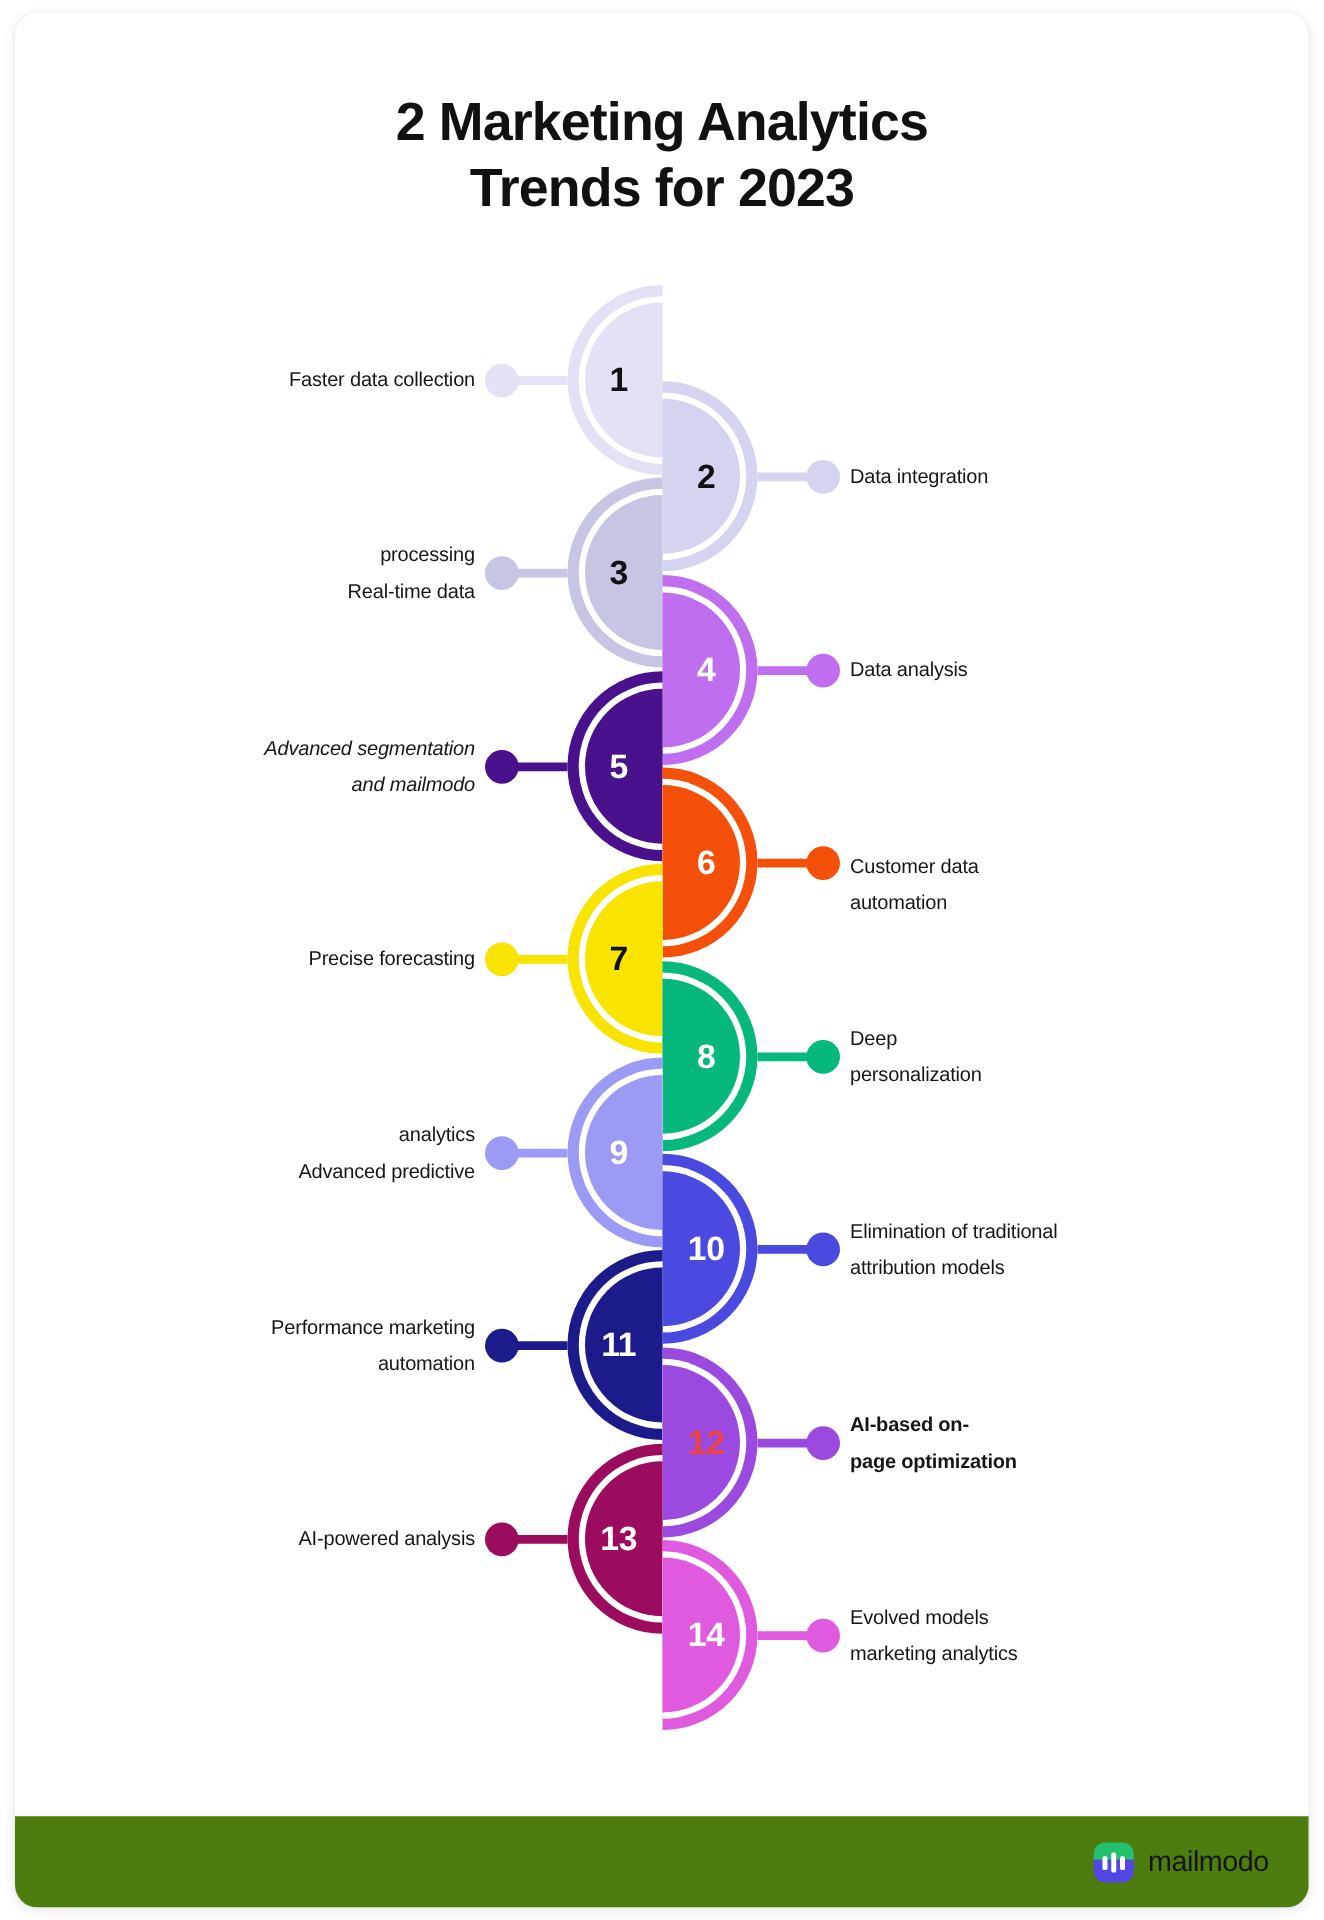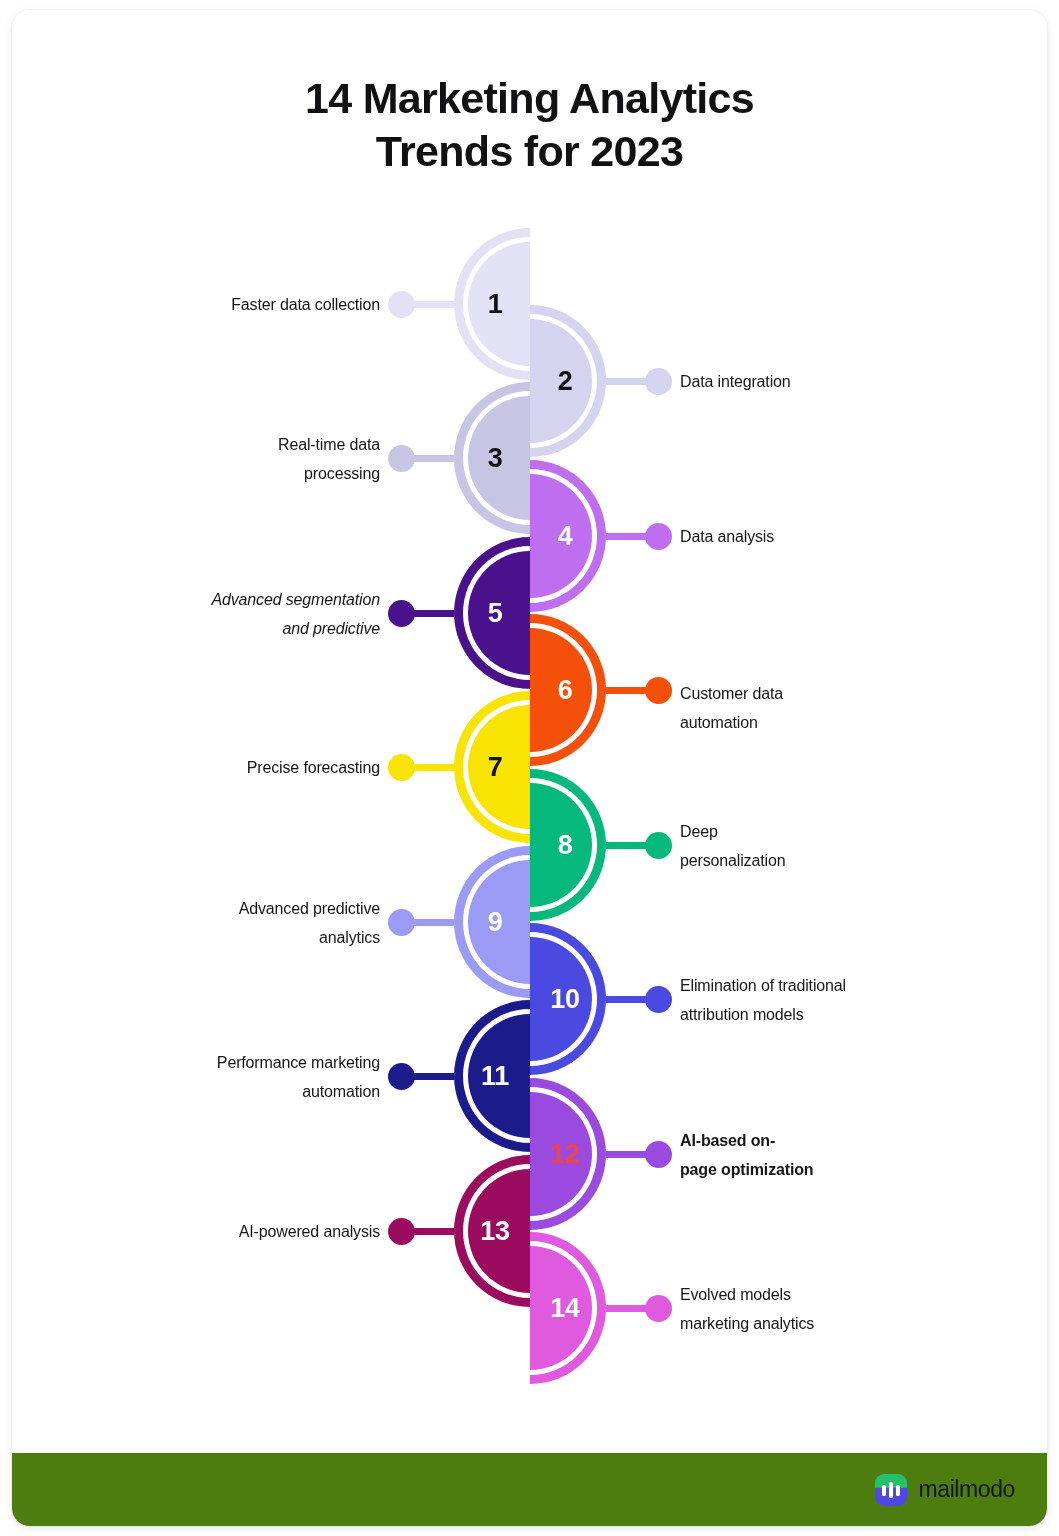--- a/index.html
+++ b/index.html
@@ -167,21 +167,21 @@
     color: #16161a;
     letter-spacing: -0.4px;
   }
 </style>
 </head>
 <body>
 
 <div id="card">
 
   <h1 id="title">
-    <span class="ln">14 Marketing Analytics</span>
+    <span class="ln">2 Marketing Analytics</span>
     <span class="ln">Trends for 2023</span>
   </h1>
 
   <div id="diagram">
       <div class="node left" style="left: 518px; top: 294px; --c: #e3e1f5;">
         <div class="half">
           <div class="outer"></div>
           <div class="ring"></div>
           <div class="inner"></div>
         </div>
@@ -208,22 +208,22 @@
       <div class="node left" style="left: 518px; top: 448px; --c: #c6c5e4;">
         <div class="half">
           <div class="outer"></div>
           <div class="ring"></div>
           <div class="inner"></div>
         </div>
         <div class="num" style="color: rgb(17, 17, 20);">3</div>
         <div class="conn"></div>
         <div class="dot"></div>
         <div class="label" style="top: -28px;">
+          <span>processing</span>
           <span>Real-time data</span>
-          <span>processing</span>
         </div>
       </div>
       <div class="node right" style="left: 518px; top: 526px; --c: #c06ef0;">
         <div class="half">
           <div class="outer"></div>
           <div class="ring"></div>
           <div class="inner"></div>
         </div>
         <div class="num" style="color: rgb(255, 255, 255);">4</div>
         <div class="conn"></div>
@@ -236,21 +236,21 @@
         <div class="half">
           <div class="outer"></div>
           <div class="ring"></div>
           <div class="inner"></div>
         </div>
         <div class="num" style="color: rgb(255, 255, 255);">5</div>
         <div class="conn"></div>
         <div class="dot"></div>
         <div class="label" style="top: -28px; font-style: italic;">
           <span>Advanced segmentation</span>
-          <span>and predictive</span>
+          <span>and mailmodo</span>
         </div>
       </div>
       <div class="node right" style="left: 518px; top: 680px; --c: #f5500a;">
         <div class="half">
           <div class="outer"></div>
           <div class="ring"></div>
           <div class="inner"></div>
         </div>
         <div class="num" style="color: rgb(255, 255, 255);">6</div>
         <div class="conn"></div>
@@ -290,22 +290,22 @@
       <div class="node left" style="left: 518px; top: 912px; --c: #9b9bf5;">
         <div class="half">
           <div class="outer"></div>
           <div class="ring"></div>
           <div class="inner"></div>
         </div>
         <div class="num" style="color: rgb(255, 255, 255);">9</div>
         <div class="conn"></div>
         <div class="dot"></div>
         <div class="label" style="top: -28px;">
+          <span>analytics</span>
           <span>Advanced predictive</span>
-          <span>analytics</span>
         </div>
       </div>
       <div class="node right" style="left: 518px; top: 989px; --c: #4a4ae0;">
         <div class="half">
           <div class="outer"></div>
           <div class="ring"></div>
           <div class="inner"></div>
         </div>
         <div class="num" style="color: rgb(255, 255, 255);">10</div>
         <div class="conn"></div>

